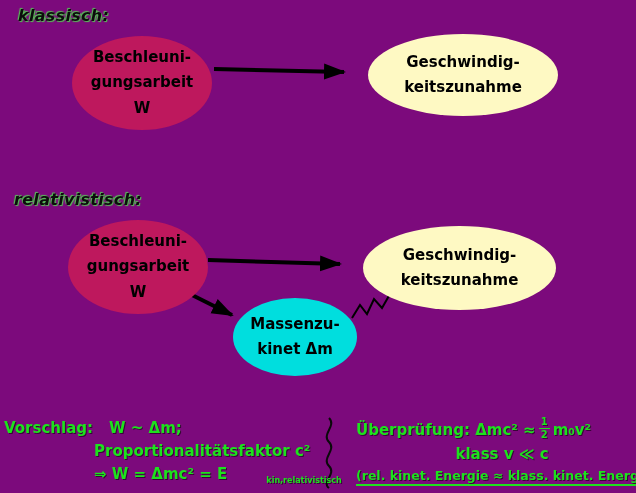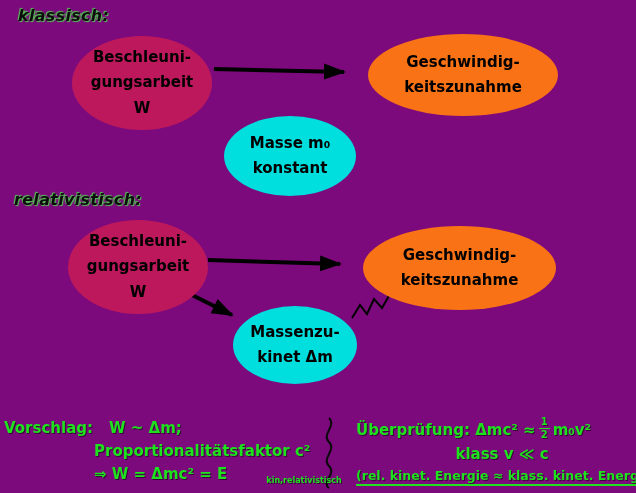--- a/index.html
+++ b/index.html
@@ -21,21 +21,21 @@
   }
   .node{
     position:absolute;
     border-radius:50%;
     display:flex;flex-direction:column;align-items:center;justify-content:center;
     font-weight:bold;color:#000;text-align:center;
     font-size:15px;line-height:1.7;
     white-space:nowrap;
   }
   .node.yellow{background:#be185d;}
-  .node.green{background:#f97316;}
+  .node.green{background:#fef9c3;}
   .node.cyan{background:#00dede;}
   .formula{
     position:absolute;
     color:#1de21d;font-weight:bold;font-size:15px;
     text-shadow:1px 1px 0 rgba(0,0,0,.55);
     white-space:nowrap;
   }
   .f-row{margin-bottom:5px;white-space:nowrap;}
   .f-indent{margin-left:90px;}
   .f-gap{margin-left:16px;text-align:center;}
@@ -71,39 +71,35 @@
     <span>Beschleuni-</span>
     <span>gungsarbeit</span>
     <span>W</span>
   </div>
 
   <div class="node green" style="left:368px;top:34px;width:190px;height:82px;">
     <span>Geschwindig-</span>
     <span>keitszunahme</span>
   </div>
 
-  <div class="node cyan" style="left:224px;top:116px;width:132px;height:80px;">
-    <span>Masse m₀</span>
-    <span>konstant</span>
-  </div>
 
   <div class="heading" style="left:14px;top:190px;">relativistisch:</div>
 
   <div class="node yellow" style="left:68px;top:220px;width:140px;height:94px;">
     <span>Beschleuni-</span>
     <span>gungsarbeit</span>
     <span>W</span>
   </div>
 
   <div class="node green" style="left:363px;top:226px;width:193px;height:84px;">
     <span>Geschwindig-</span>
     <span>keitszunahme</span>
   </div>
 
-  <div class="node cyan" style="left:233px;top:306px;width:124px;height:78px;">
+  <div class="node cyan" style="left:233px;top:298px;width:124px;height:78px;">
     <span>Massenzu-</span>
     <span>kinet Δm</span>
   </div>
 
   <div class="formula" style="left:4px;top:419px;">
     <div class="f-row">
       <span>Vorschlag:</span><span class="f-gap">W ~ Δm;</span>
     </div>
     <div class="f-row f-indent">
       <span>Proportionalitätsfaktor c²</span>

